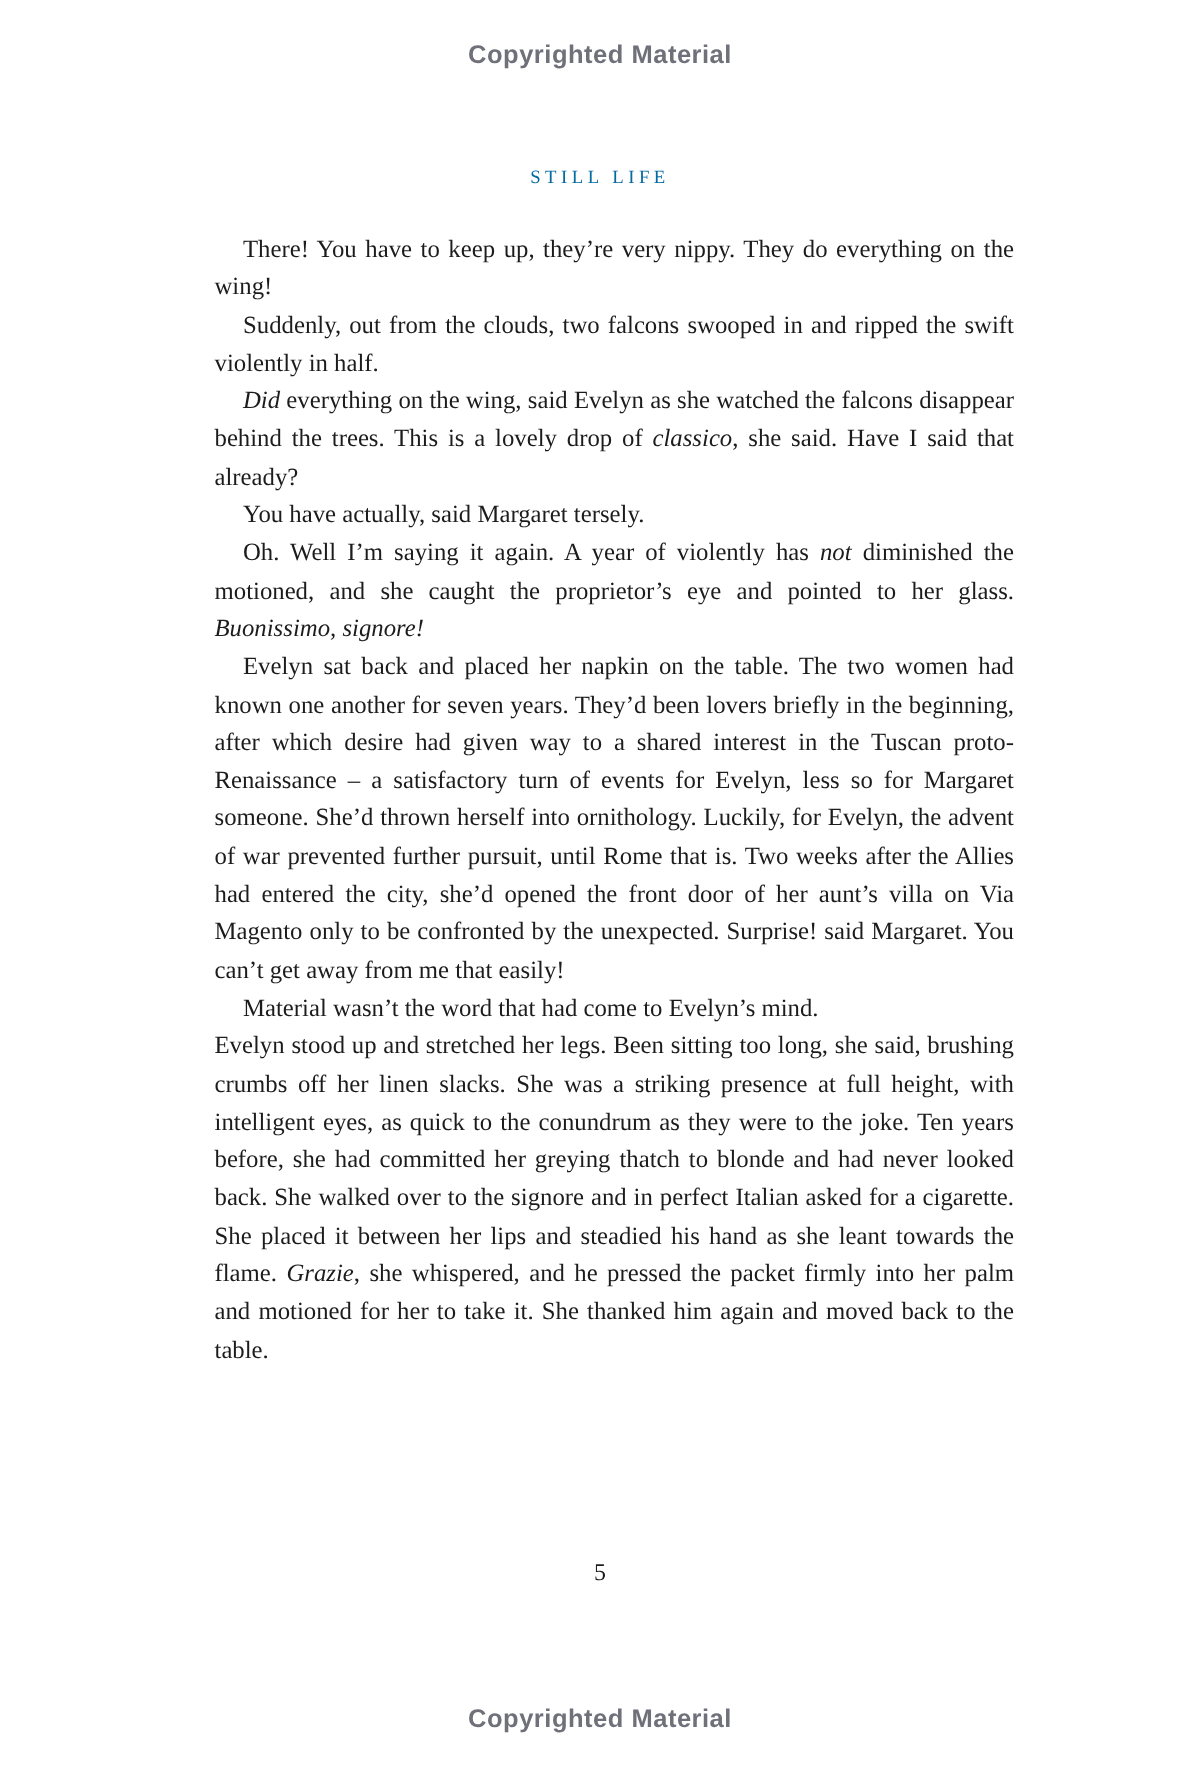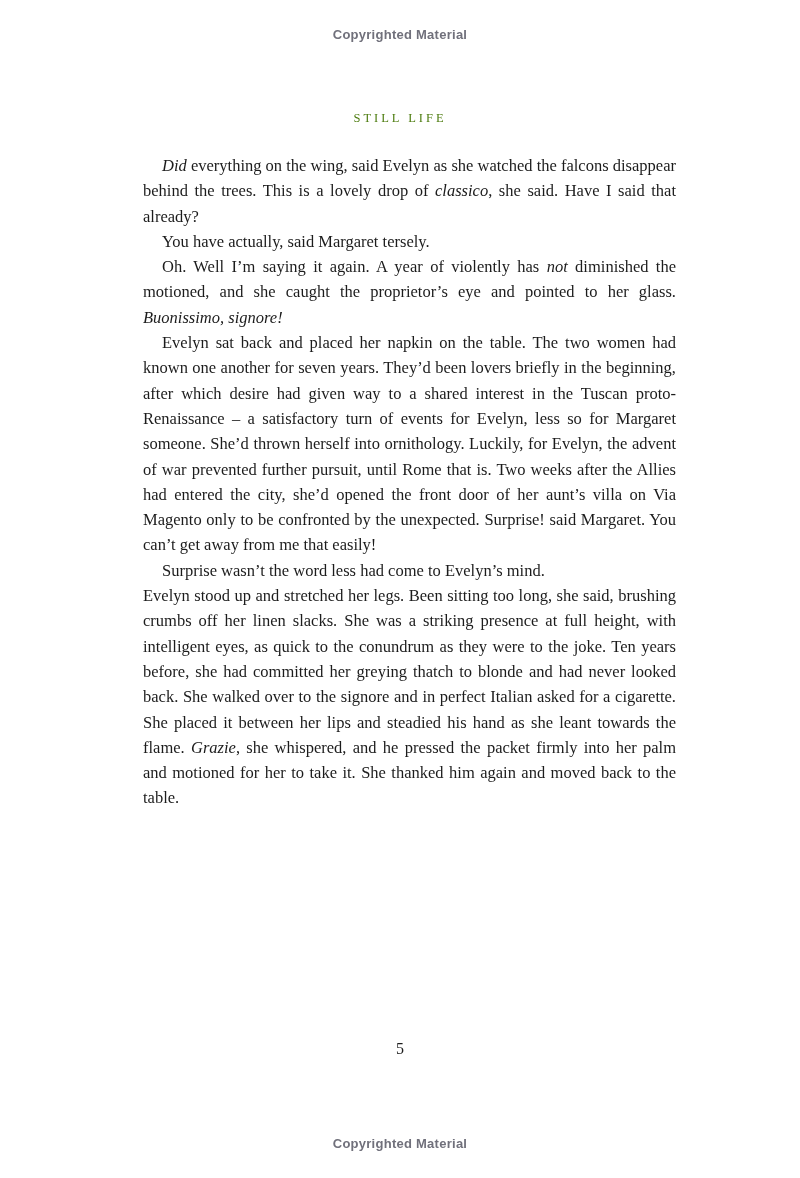--- a/index.html
+++ b/index.html
@@ -12,36 +12,36 @@
     color: var(--text-color, #1c1c1c);
     background: var(--page-bg, #ffffff);
     overflow: hidden;
   }
   .watermark {
     position: absolute;
     left: 0;
     width: 100%;
     text-align: center;
     font-family: "Liberation Sans", sans-serif;
-    font-size: 13px;
+    font-size: 17px;
     font-weight: 700;
     letter-spacing: 0.02em;
     color: var(--watermark-color, #70707b);
   }
   .watermark.top { top: 27px; }
   .watermark.bottom { top: 1136px; }
   .running-header {
     position: absolute;
     top: 111px;
     left: 0;
     width: 100%;
     text-align: center;
     font-size: 12.5px;
     letter-spacing: 0.24em;
-    color: #4d7c0f;
+    color: #0369a1;
   }
   .body-text {
     position: absolute;
     top: 153px;
     left: 143px;
     width: 533px;
     font-size: 16.5px;
     line-height: 25.3px;
     text-align: justify;
     color: var(--text-color, #1c1c1c);
@@ -60,23 +60,25 @@
   }
 </style>
 </head>
 <body>
 
 <div class="watermark top">Copyrighted Material</div>
 
 <div class="running-header">STILL LIFE</div>
 
 <div class="body-text" id="paragraphs">
+    <p class="indent"><span>There! You have to keep up, they’re very nippy. They do everything on the wing!</span></p>
+    <p class="indent"><span>Suddenly, out from the clouds, two falcons swooped in and ripped the swift violently in half.</span></p>
     <p class="indent"><em>Did</em><span> everything on the wing, said Evelyn as she watched the falcons disappear behind the trees. This is a lovely drop of </span><em>classico</em><span>, she said. Have I said that already?</span></p>
     <p class="indent"><span>You have actually, said Margaret tersely.</span></p>
     <p class="indent"><span>Oh. Well I’m saying it again. A year of violently has </span><em>not</em><span> diminished the motioned, and she caught the proprietor’s eye and pointed to her glass. </span><em>Buonissimo, signore!</em></p>
     <p class="indent"><span>Evelyn sat back and placed her napkin on the table. The two women had known one another for seven years. They’d been lovers briefly in the beginning, after which desire had given way to a shared interest in the Tuscan proto-Renaissance – a satisfactory turn of events for Evelyn, less so for Margaret someone. She’d thrown herself into ornithology. Luckily, for Evelyn, the advent of war prevented further pursuit, until Rome that is. Two weeks after the Allies had entered the city, she’d opened the front door of her aunt’s villa on Via Magento only to be confronted by the unexpected. Surprise! said Margaret. You can’t get away from me that easily!</span></p>
-    <p class="indent"><span>Surprise wasn’t the word less had come to Evelyn’s mind.</span></p>
+    <p class="indent"><span>Material wasn’t the word that had come to Evelyn’s mind.</span></p>
     <p class=""><span>Evelyn stood up and stretched her legs. Been sitting too long, she said, brushing crumbs off her linen slacks. She was a striking presence at full height, with intelligent eyes, as quick to the conundrum as they were to the joke. Ten years before, she had committed her greying thatch to blonde and had never looked back. She walked over to the signore and in perfect Italian asked for a cigarette. She placed it between her lips and steadied his hand as she leant towards the flame. </span><em>Grazie</em><span>, she whispered, and he pressed the packet firmly into her palm and motioned for her to take it. She thanked him again and moved back to the table.</span></p>
   </div>
 
 <div class="page-number">5</div>
 
 <div class="watermark bottom">Copyrighted Material</div>
 
 </body></html>

